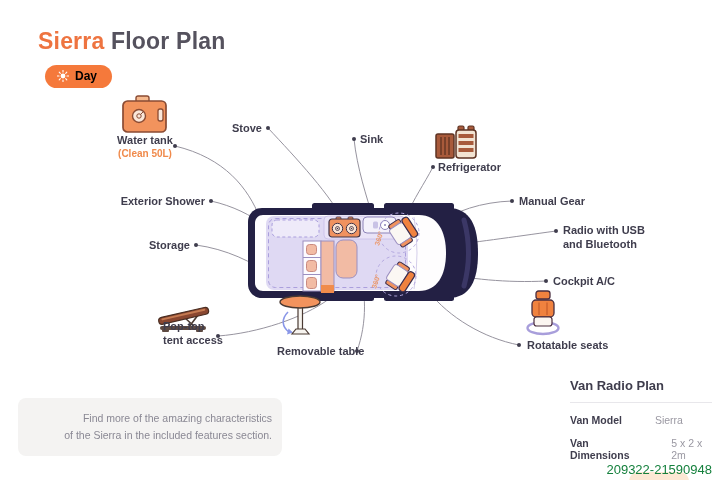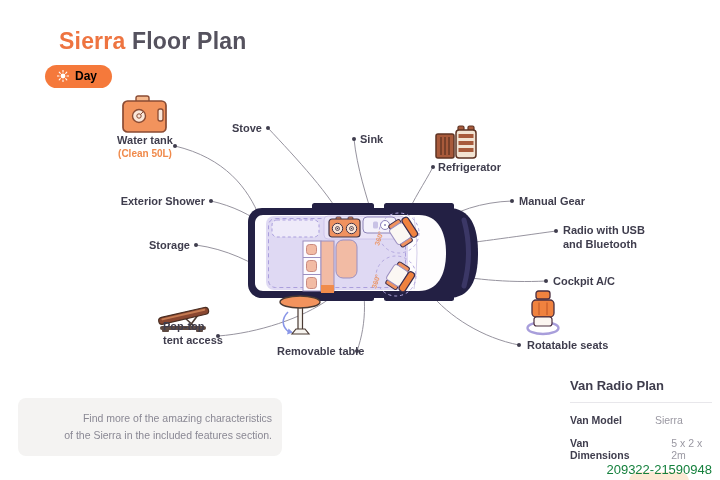--- a/index.html
+++ b/index.html
@@ -1,21 +1,21 @@
 <!DOCTYPE html>
 <html><head>
 <meta charset="utf-8">
 <style>
   html,body{margin:0;padding:0;}
   body{width:720px;height:480px;position:relative;background:#FFFFFF;overflow:hidden;
        font-family:"Liberation Sans", sans-serif;}
   .stage{position:absolute;inset:0;width:720px;height:480px;}
 
   
-  .hdr{position:absolute;left:59px;top:28px;}
+  .hdr{position:absolute;left:38px;top:28px;}
   .hdr h1{margin:0;font-size:23px;font-weight:600;letter-spacing:.2px;color:#55525E;}
   .hdr h1 .accent{color:#EE7440;}
   .mode-btn{position:absolute;left:45px;top:65px;display:inline-flex;align-items:center;gap:6px;
             background:#F5793B;color:#000000;border:none;border-radius:13px;padding:4px 15px 5px 12px;
             font-family:"Liberation Sans",sans-serif;font-size:12px;font-weight:bold;cursor:pointer;}
   .mode-btn svg{display:block;}
 
   
   svg text{font-family:"Liberation Sans",sans-serif;}
   .lbl{font-size:11px;font-weight:bold;fill:#3F3D4D;}

